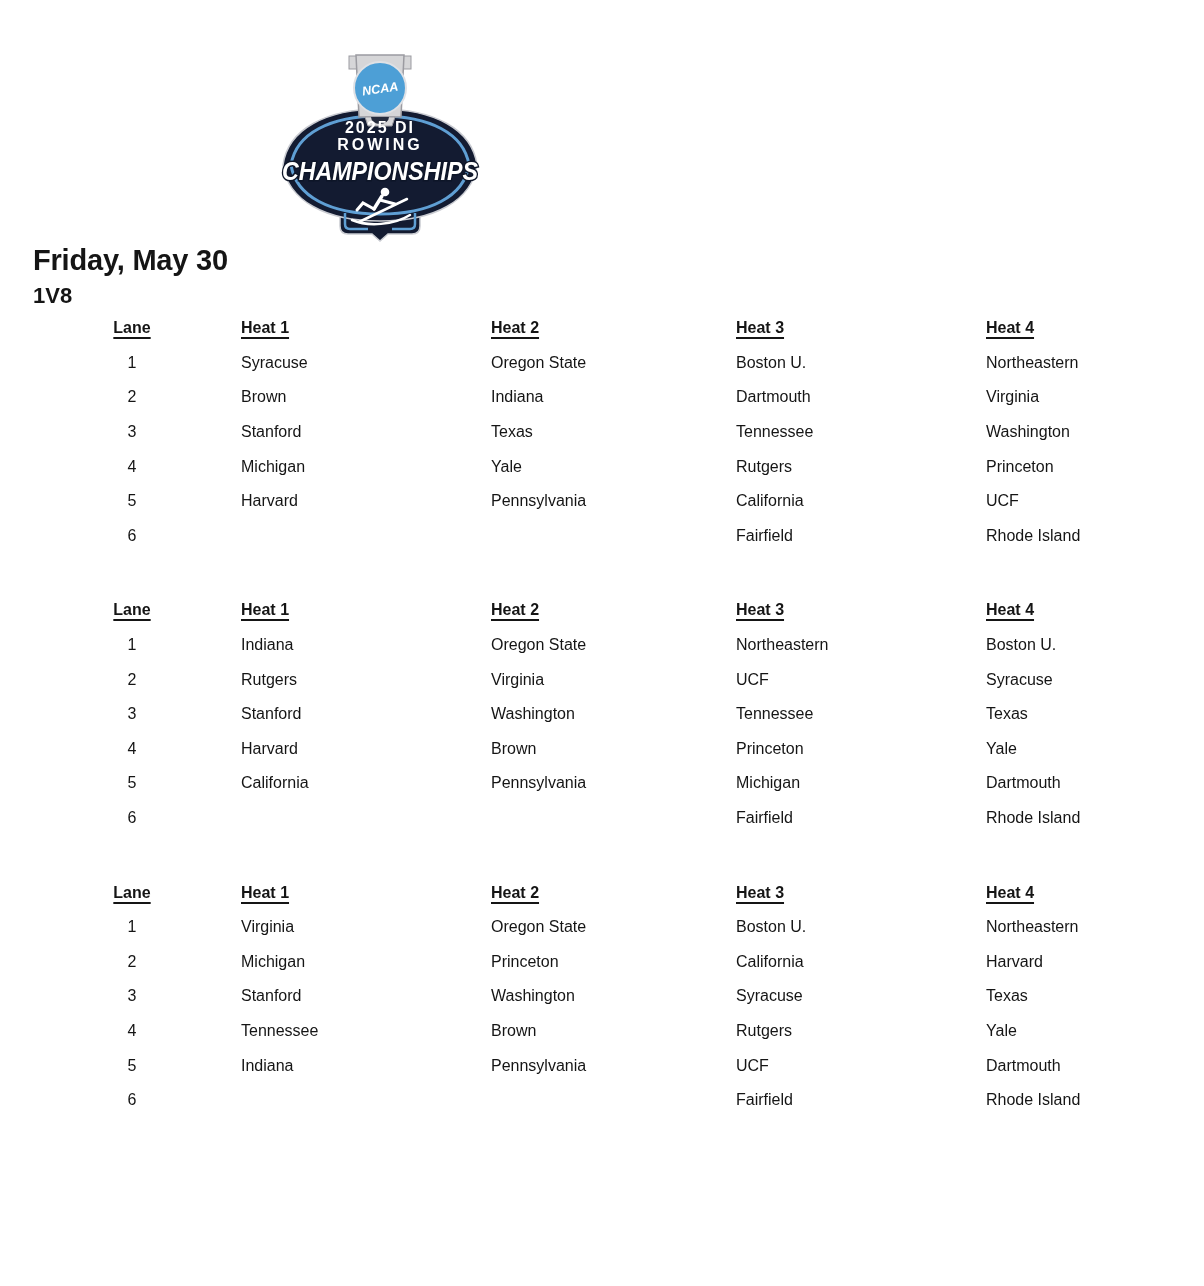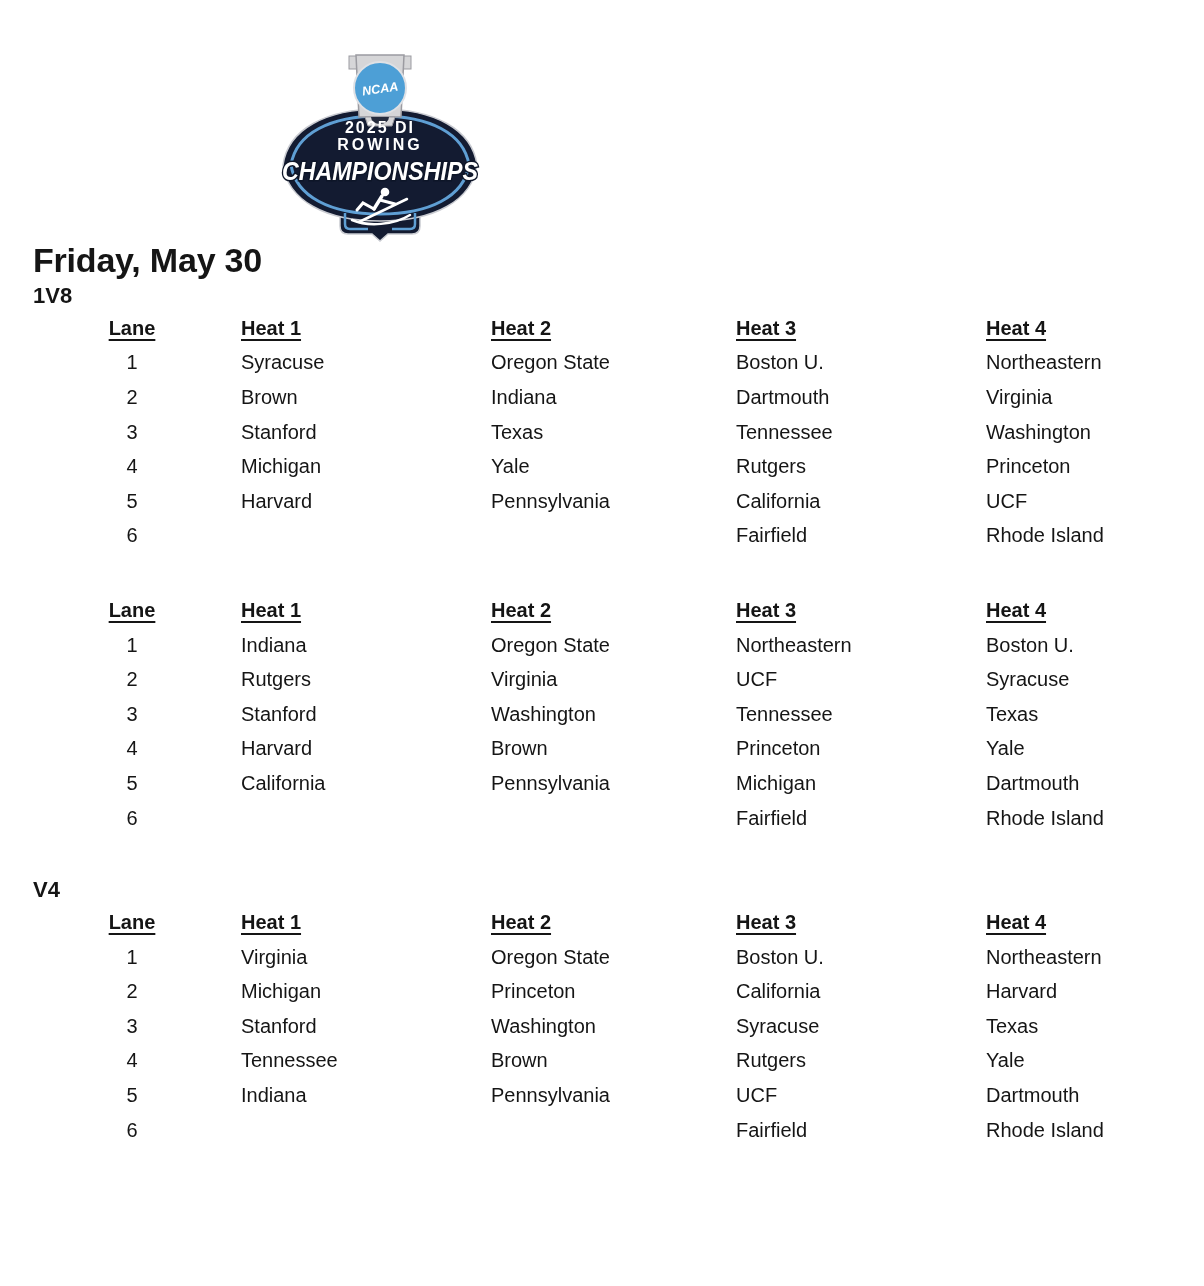--- a/index.html
+++ b/index.html
@@ -15,40 +15,40 @@
   .header-area { position: relative; height: 245px; }
   .logo {
     position: absolute;
     left: 280px;
     top: 53px;
     width: 200px;
     height: 192px;
   }
   .date-heading {
     margin-left: 33px;
-    font-size: 34px;
+    font-size: 29px;
     font-weight: 700;
     line-height: 30px;
     letter-spacing: -0.2px;
   }
   .event-section { margin-top: 40px; }
   #sections .event-section:first-child { margin-top: 6px; }
   .event-title {
     margin-left: 33px;
     font-size: 22px;
     font-weight: 700;
     line-height: 30px;
   }
   .heat-table { margin-left: 106px; }
   .trow {
     display: grid;
     grid-template-columns: 135px 250px 245px 250px 220px;
     height: 34.6px;
     align-items: center;
-    font-size: 20px;
+    font-size: 16px;
   }
   .cell { white-space: nowrap; }
   .cell.lane { width: 52px; text-align: center; }
   .hdr {
     font-weight: 700;
     text-decoration: underline;
     text-decoration-thickness: 2px;
     text-underline-offset: 4px;
   }
 </style>
@@ -205,21 +205,20 @@
             <div class="cell lane">6</div>
             <div class="cell"></div>
             <div class="cell"></div>
             <div class="cell">Fairfield</div>
             <div class="cell">Rhode Island</div>
           </div>
         </div>
   </section>
 
   <section class="event-section">
-    <h2 class="event-title">V4</h2>
     <div class="heat-table">
           <div class="trow">
             <div class="cell lane"><span class="hdr">Lane</span></div>
             <div class="cell"><span class="hdr">Heat 1</span></div>
             <div class="cell"><span class="hdr">Heat 2</span></div>
             <div class="cell"><span class="hdr">Heat 3</span></div>
             <div class="cell"><span class="hdr">Heat 4</span></div>
           </div>
           <div class="trow">
             <div class="cell lane">1</div>

